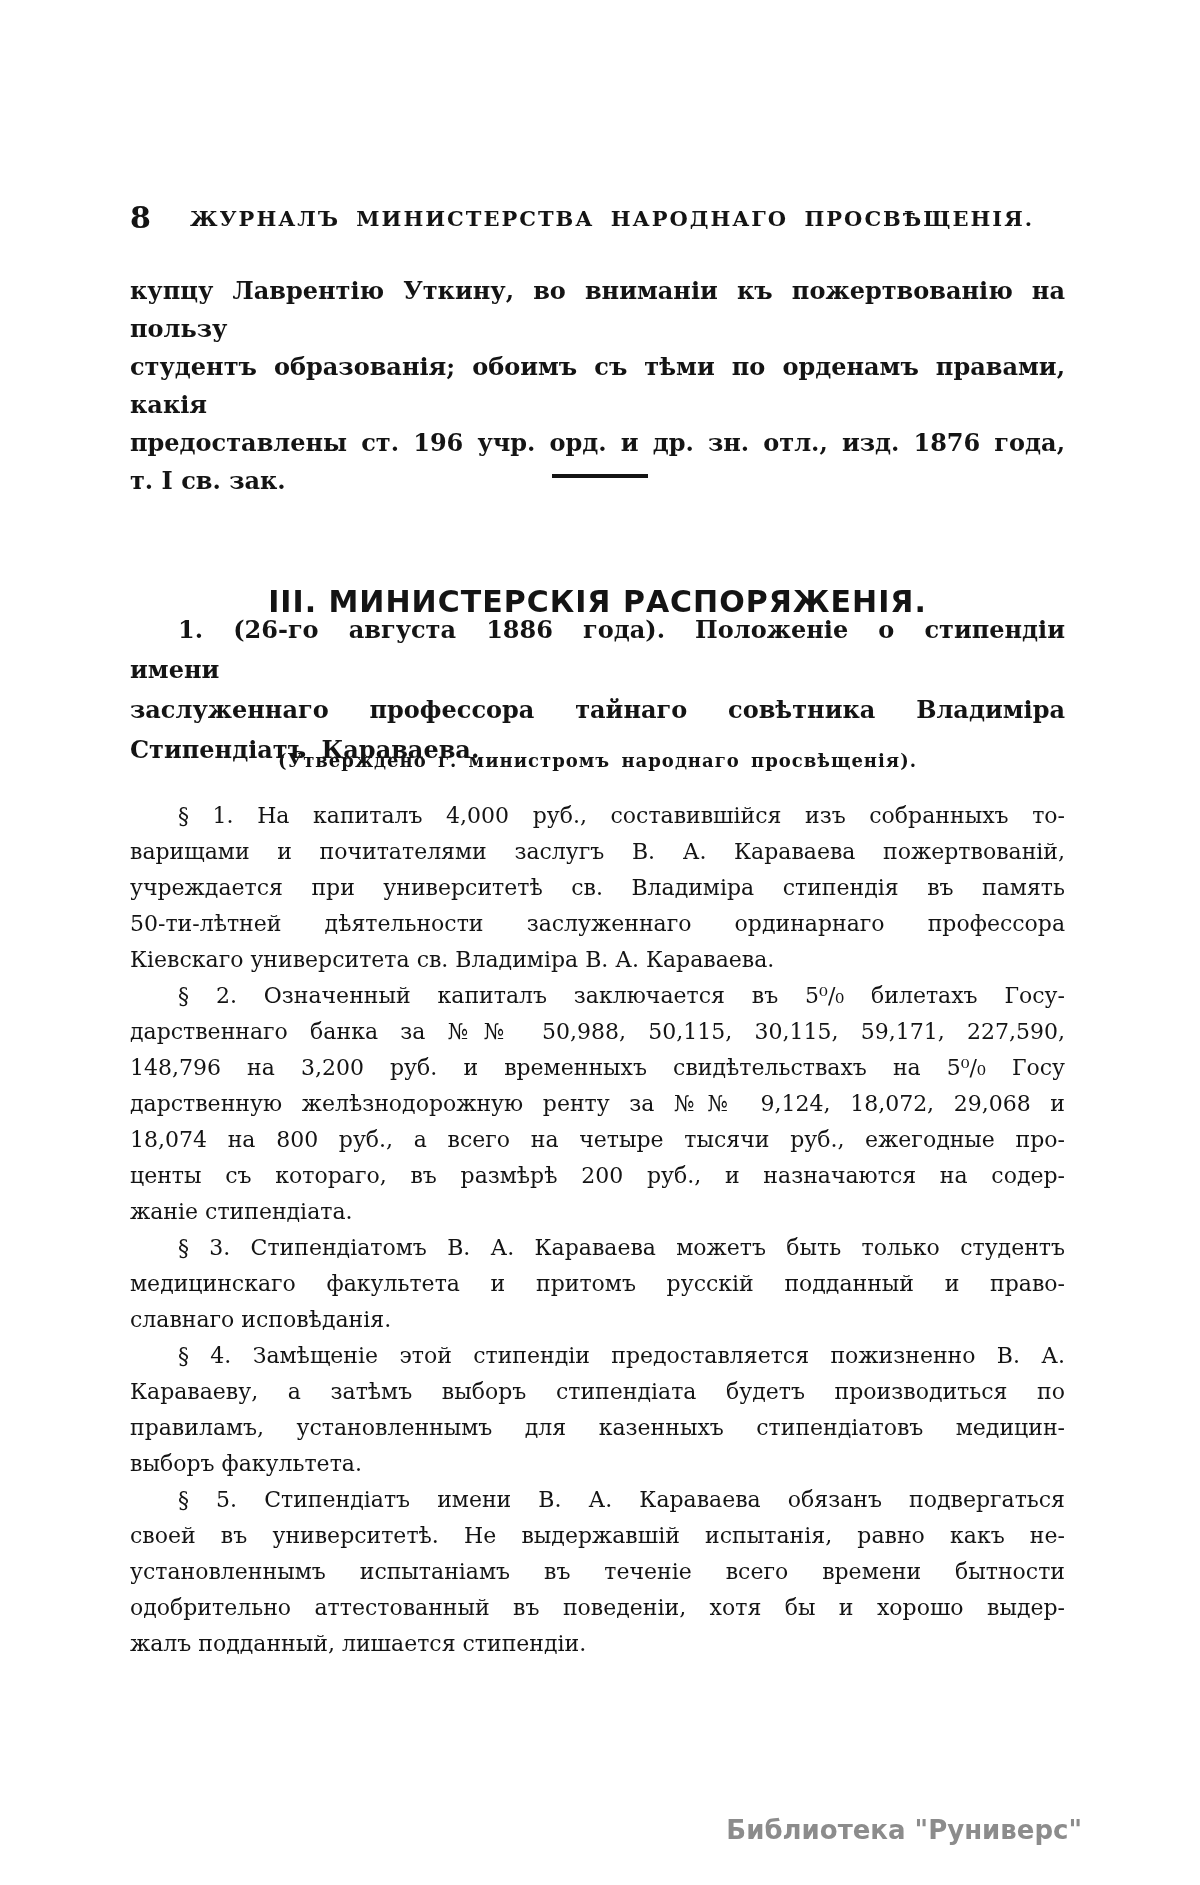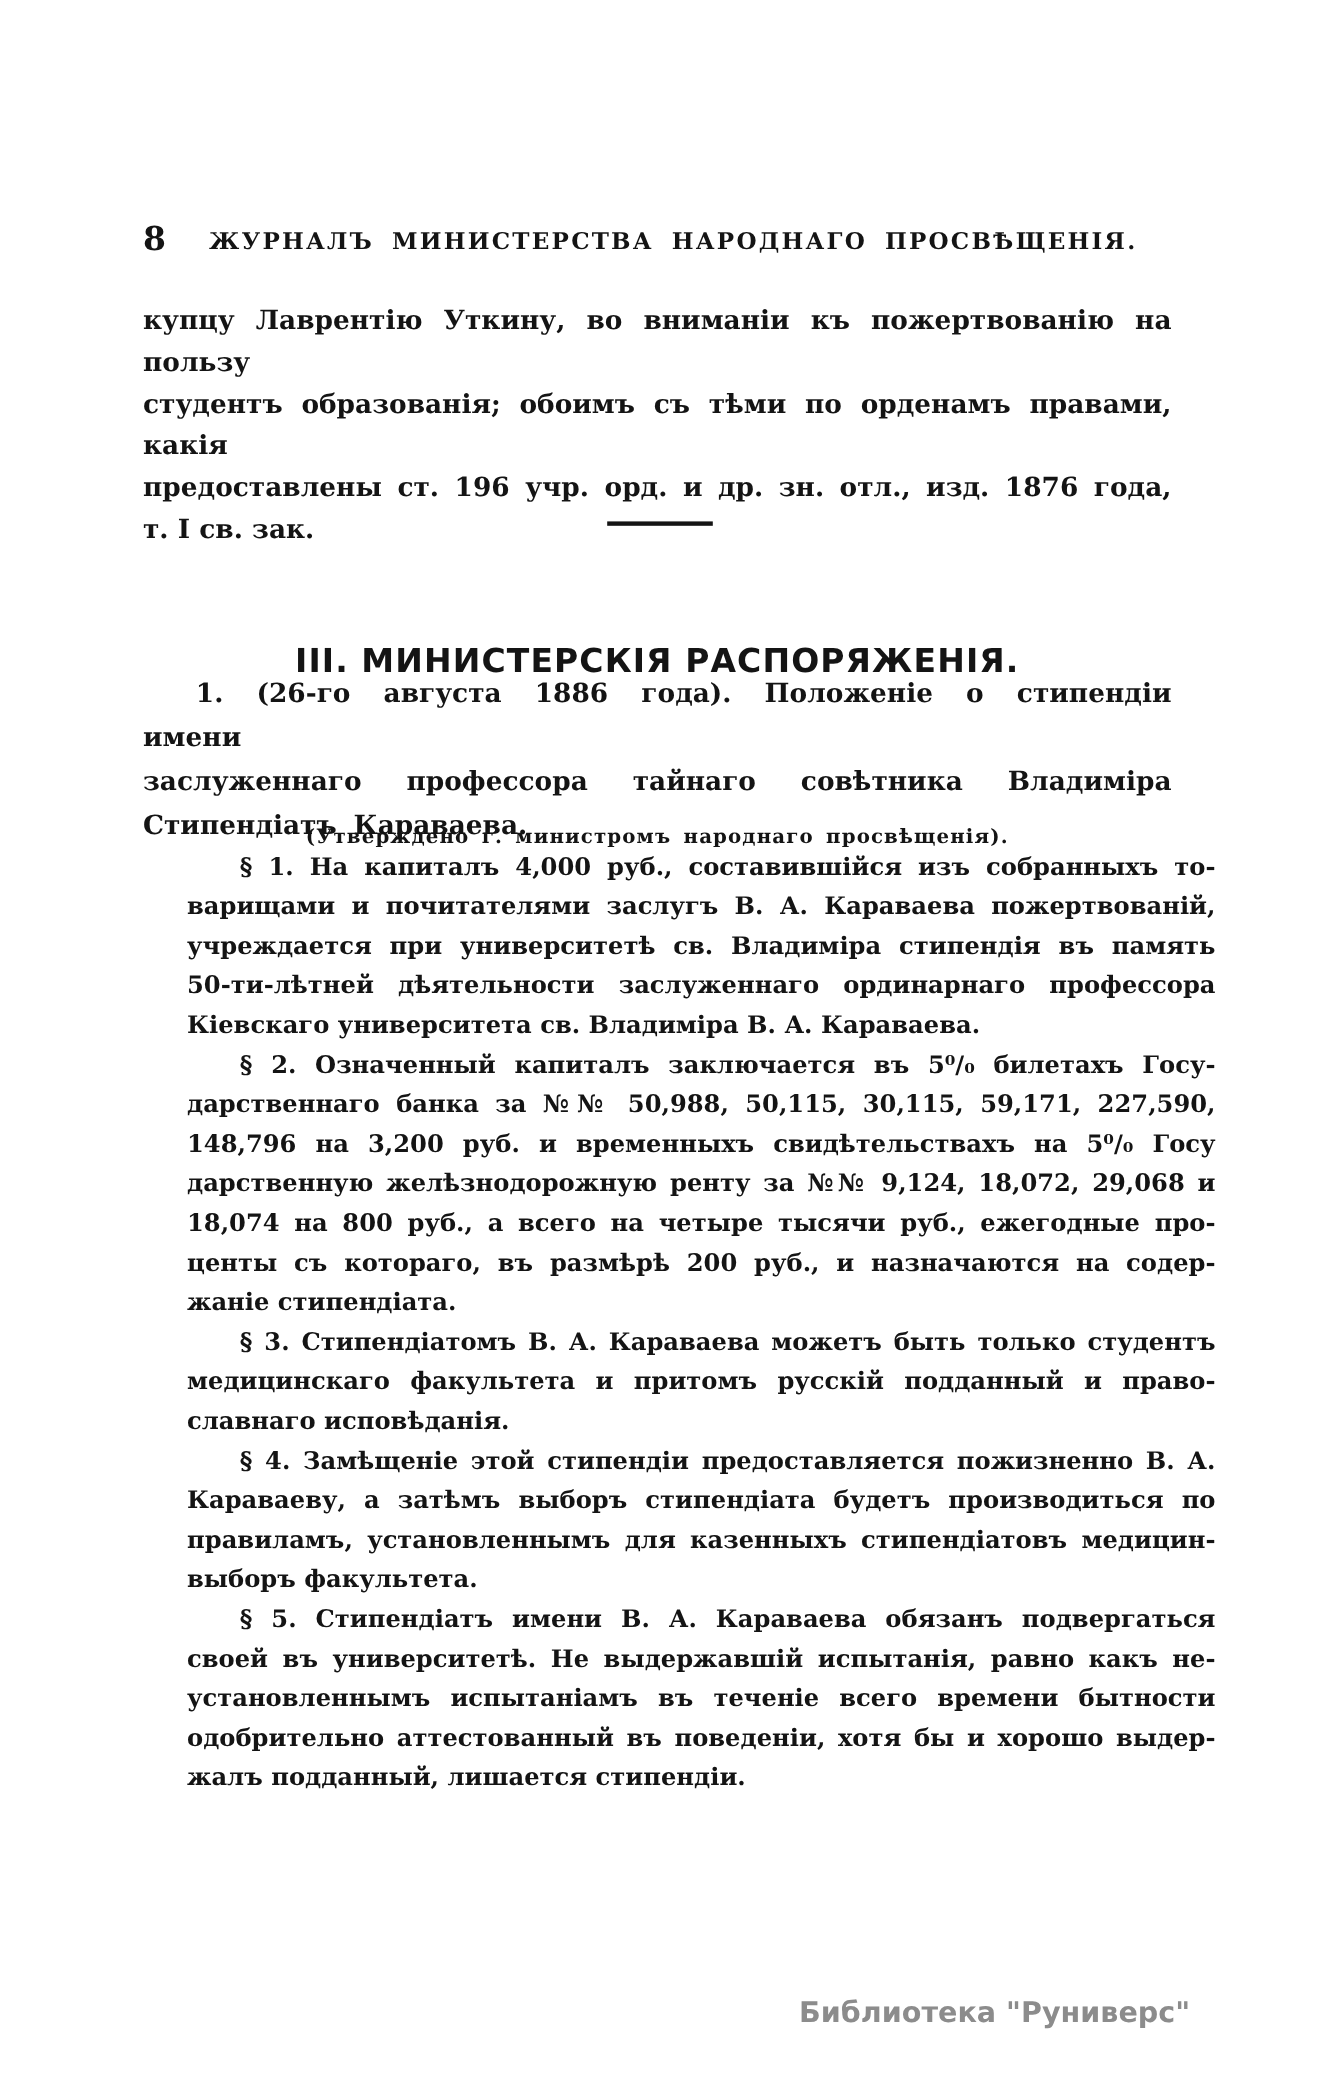--- a/index.html
+++ b/index.html
@@ -58,21 +58,21 @@
   }
   .decree-title .line:first-child { text-indent: 48px; }
 
   
   .approval-note {
     top: 750px; text-align: center;
     font-size: 18px; font-weight: 700; letter-spacing: 1px; word-spacing: 4px;
   }
 
   
-  .decree-body { top: 770px; font-size: 22px; font-weight: 700; line-height: 36px; margin-left: 40px; }
+  .decree-body { top: 798px; font-size: 22px; font-weight: 400; line-height: 36px; }
 
   
   .footer-watermark {
     position: absolute; top: 1815px; right: 118px;
     font-family: "DejaVu Sans", "Liberation Sans", sans-serif;
     font-size: 26px; font-weight: 700; color: #8c8c8c;
   }
 </style>
 </head>
 <body>

